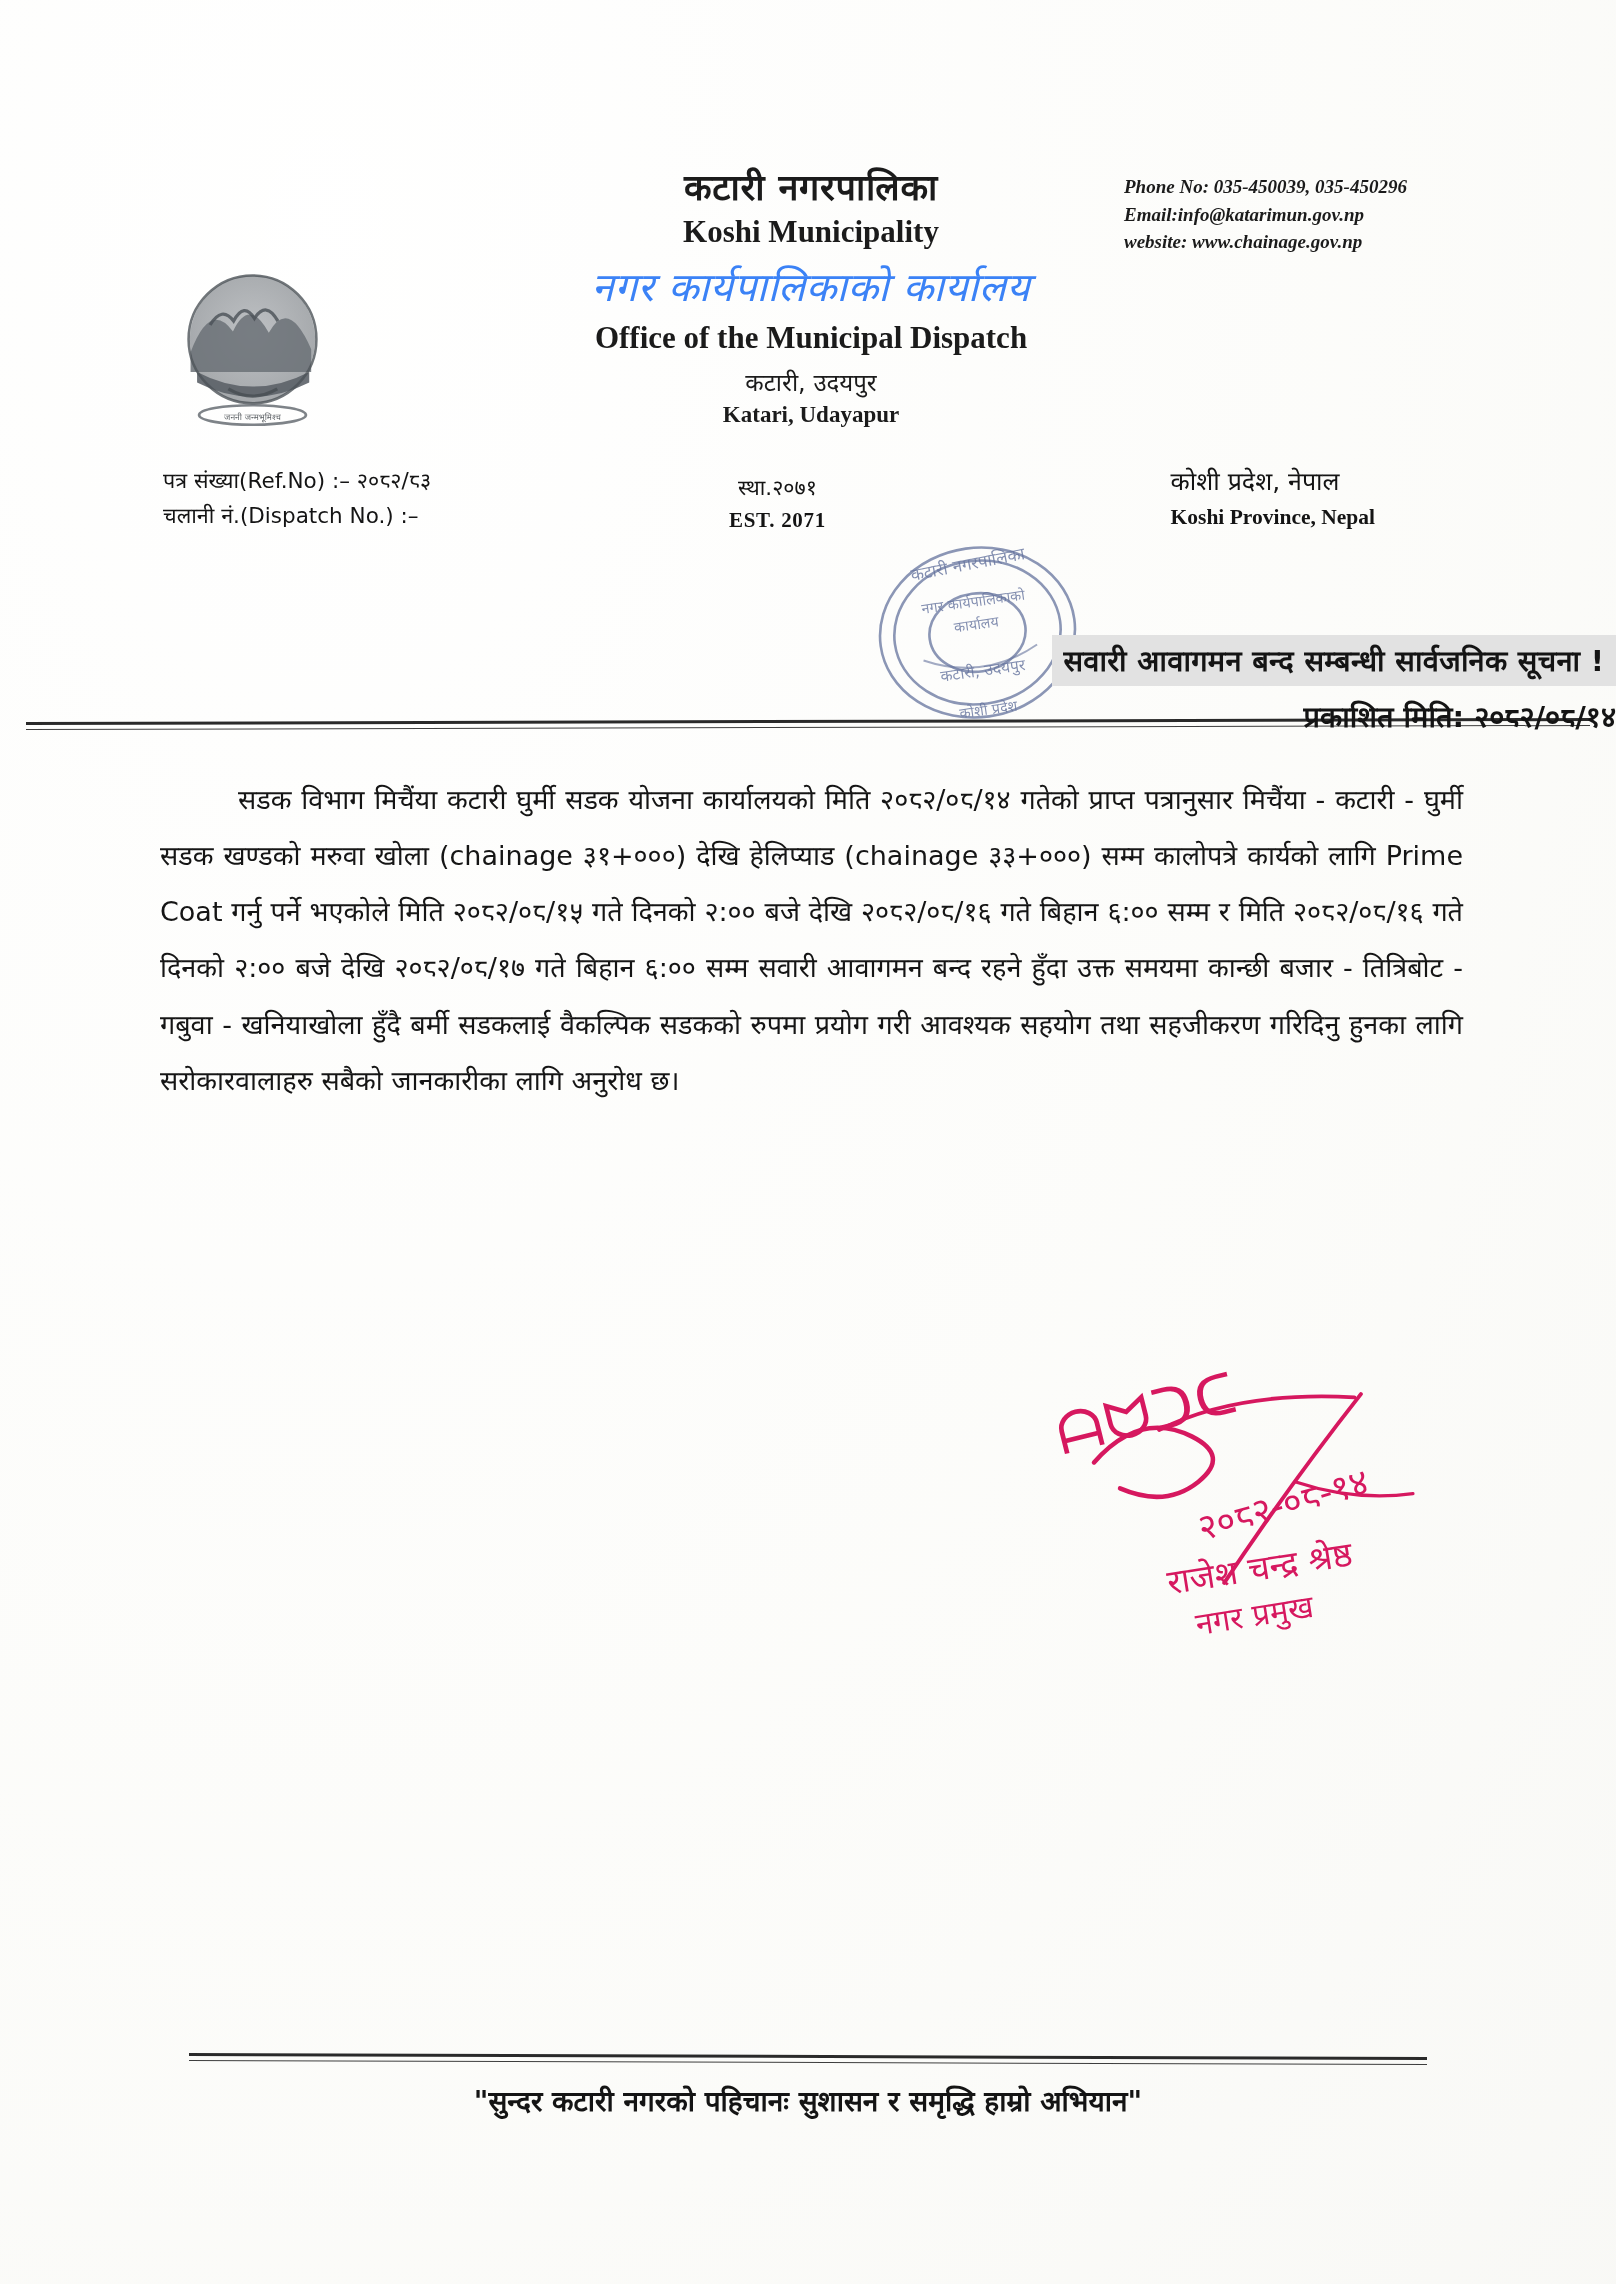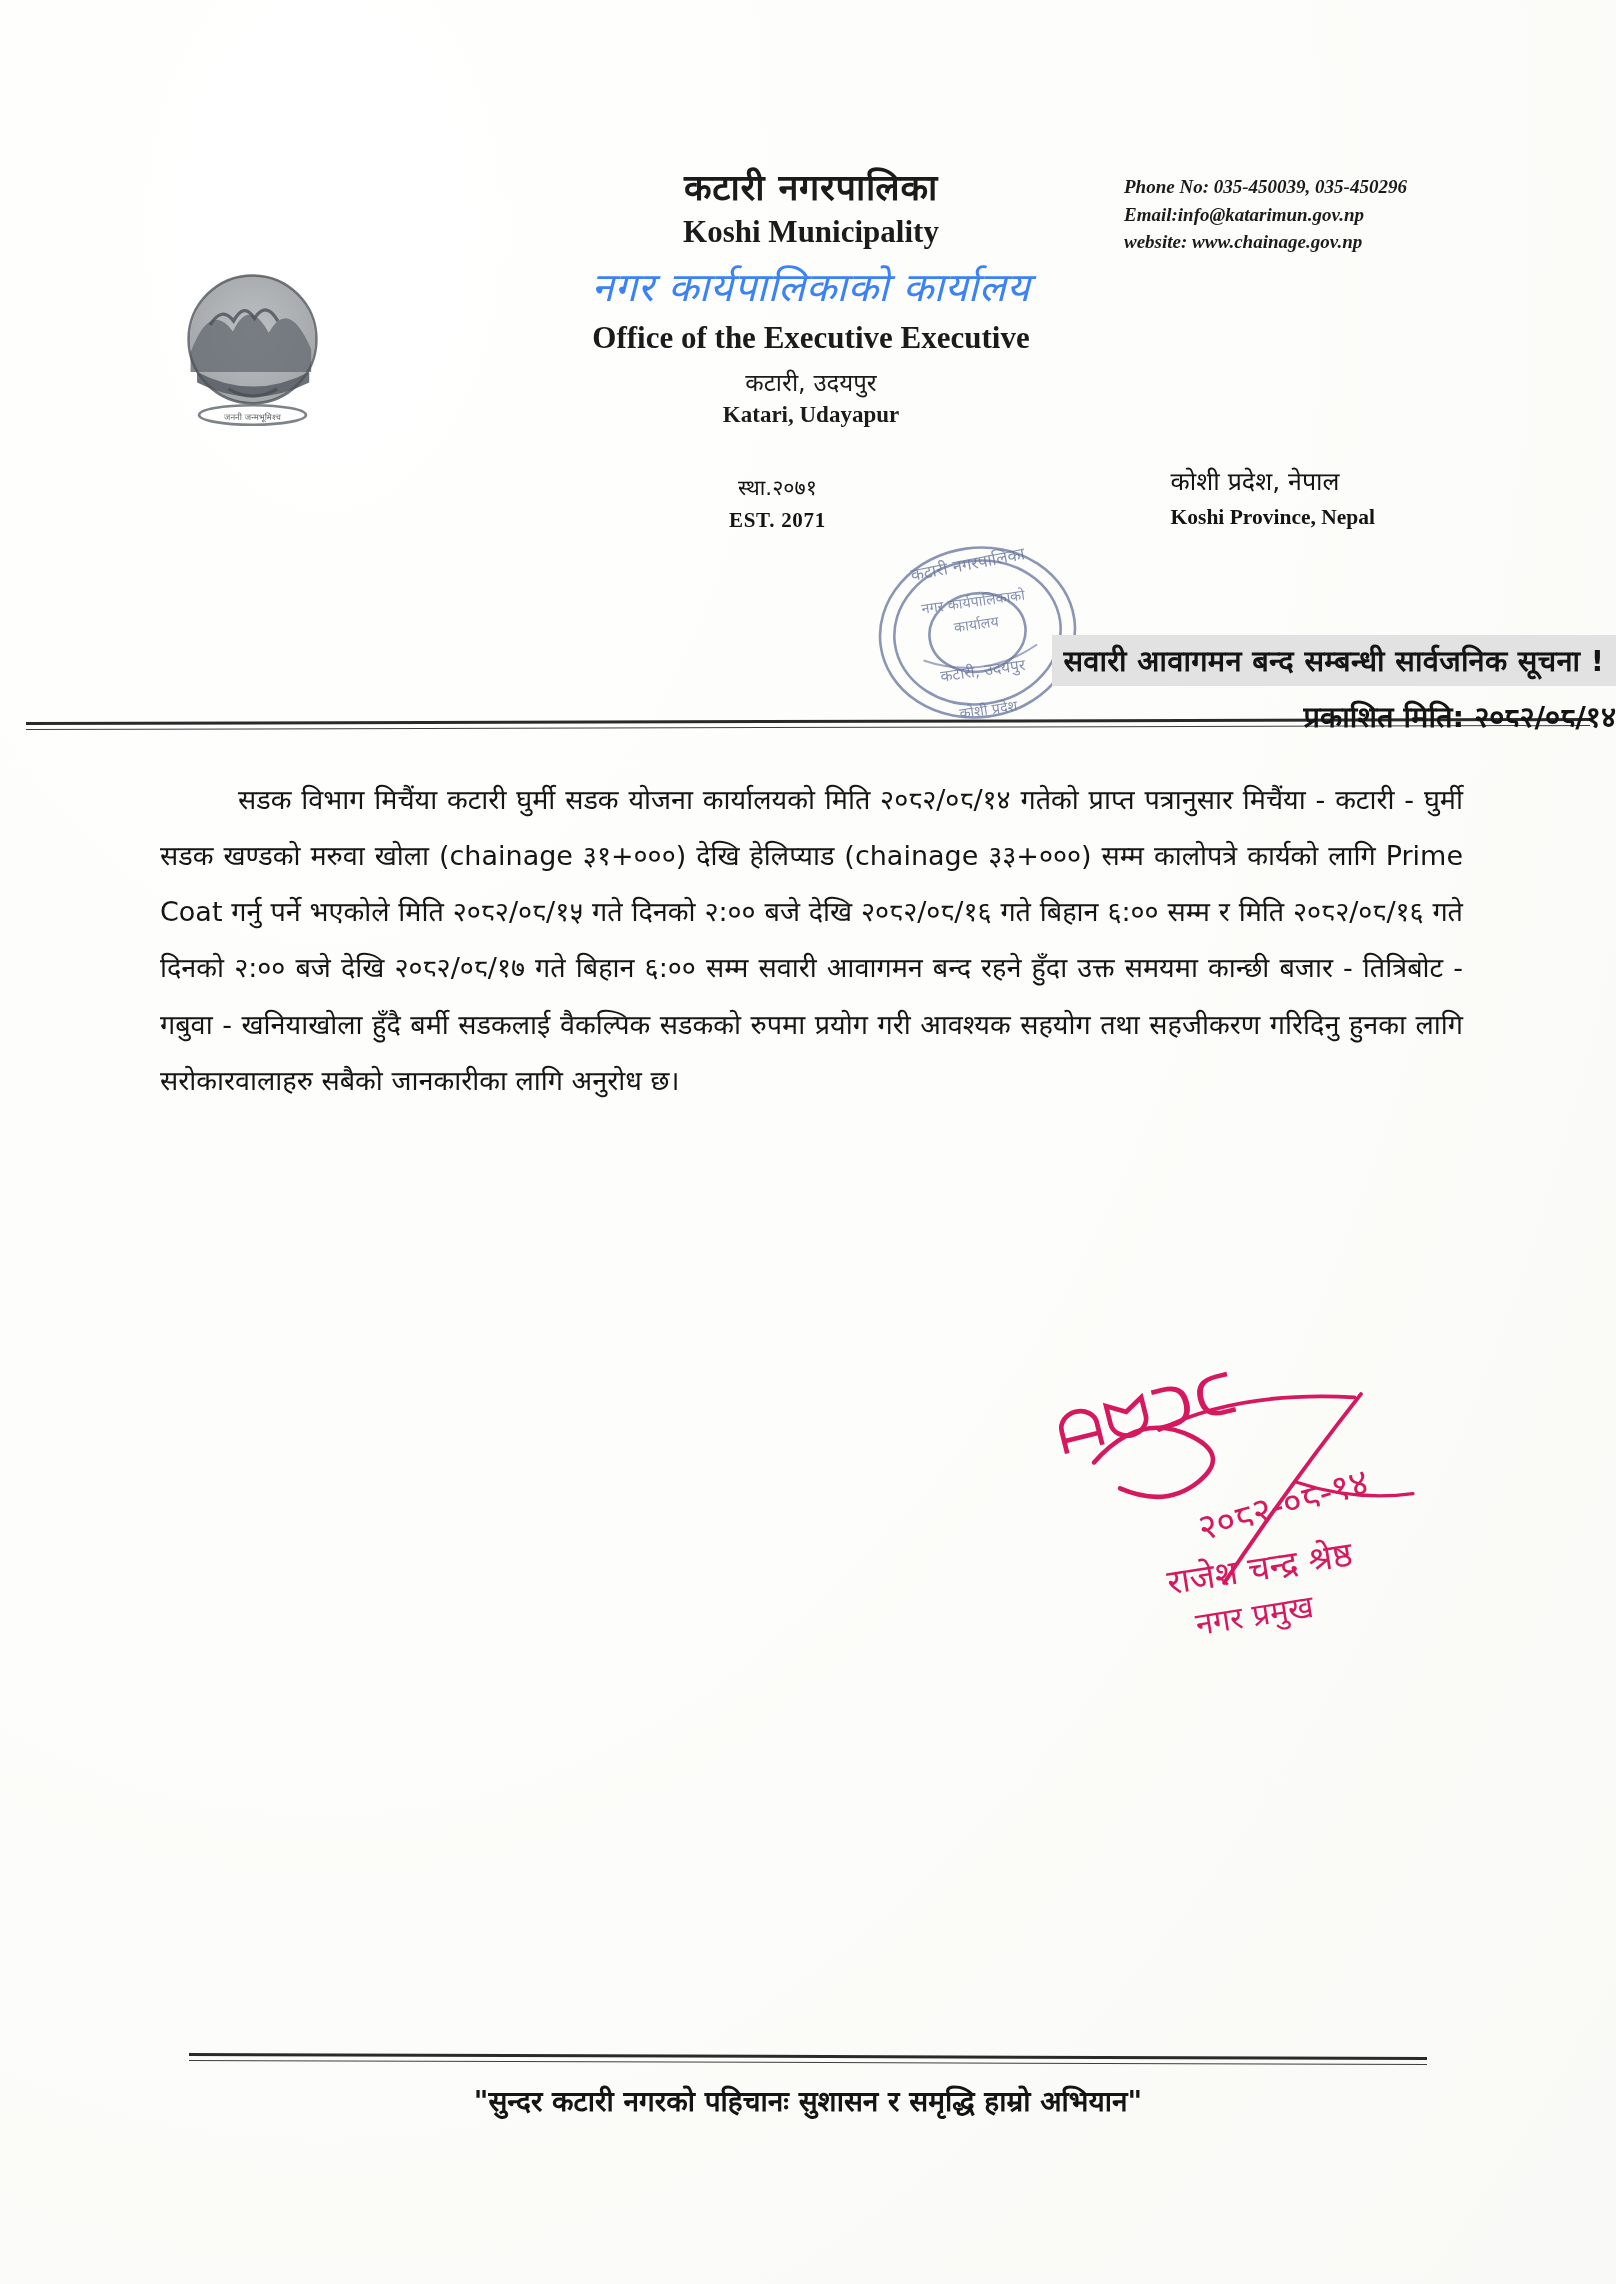--- a/index.html
+++ b/index.html
@@ -328,31 +328,41 @@
         <path d="M88 196 q37 22 75 0" fill="none" stroke="#474d53" stroke-width="5" opacity="0.8"></path>
         <ellipse cx="125" cy="236" rx="82" ry="15" fill="none" stroke="#535960" stroke-width="4" opacity="0.75"></ellipse>
         <text x="125" y="243" text-anchor="middle" font-family="DejaVu Sans, sans-serif" font-size="13" fill="#41464b" opacity="0.85">जननी जन्मभूमिश्च</text>
       </svg>
     </div>
 
     <div class="org-block">
       <div class="np-title">कटारी नगरपालिका</div>
       <div class="en-title">Koshi Municipality</div>
       <div class="np-office">नगर कार्यपालिकाको कार्यालय</div>
-      <div class="en-office">Office of the Executive Executive</div>
+      <div class="en-office">Office of the Municipal Dispatch</div>
       <div class="np-place">कटारी, उदयपुर</div>
       <div class="en-place">Katari, Udayapur</div>
     </div>
 
     <div class="contact">
       <div>Phone No: 035-450039, 035-450296</div>
       <div>Email:info@katarimun.gov.np</div>
       <div>website: www.chainage.gov.np</div>
     </div>
 
+    <div class="refblock">
+      <div class="row">
+        <span>पत्र संख्या(Ref.No) :–</span>
+        <span>२०८२/८३</span>
+      </div>
+      <div class="row">
+        <span>चलानी नं.(Dispatch No.) :–</span>
+        <span></span>
+      </div>
+    </div>
 
     <div class="estblock">
       <div>स्था.२०७१</div>
       <div class="est-en">EST. 2071</div>
     </div>
 
     <div class="province">
       <div class="np">कोशी प्रदेश, नेपाल</div>
       <div class="en">Koshi Province, Nepal</div>
     </div>

